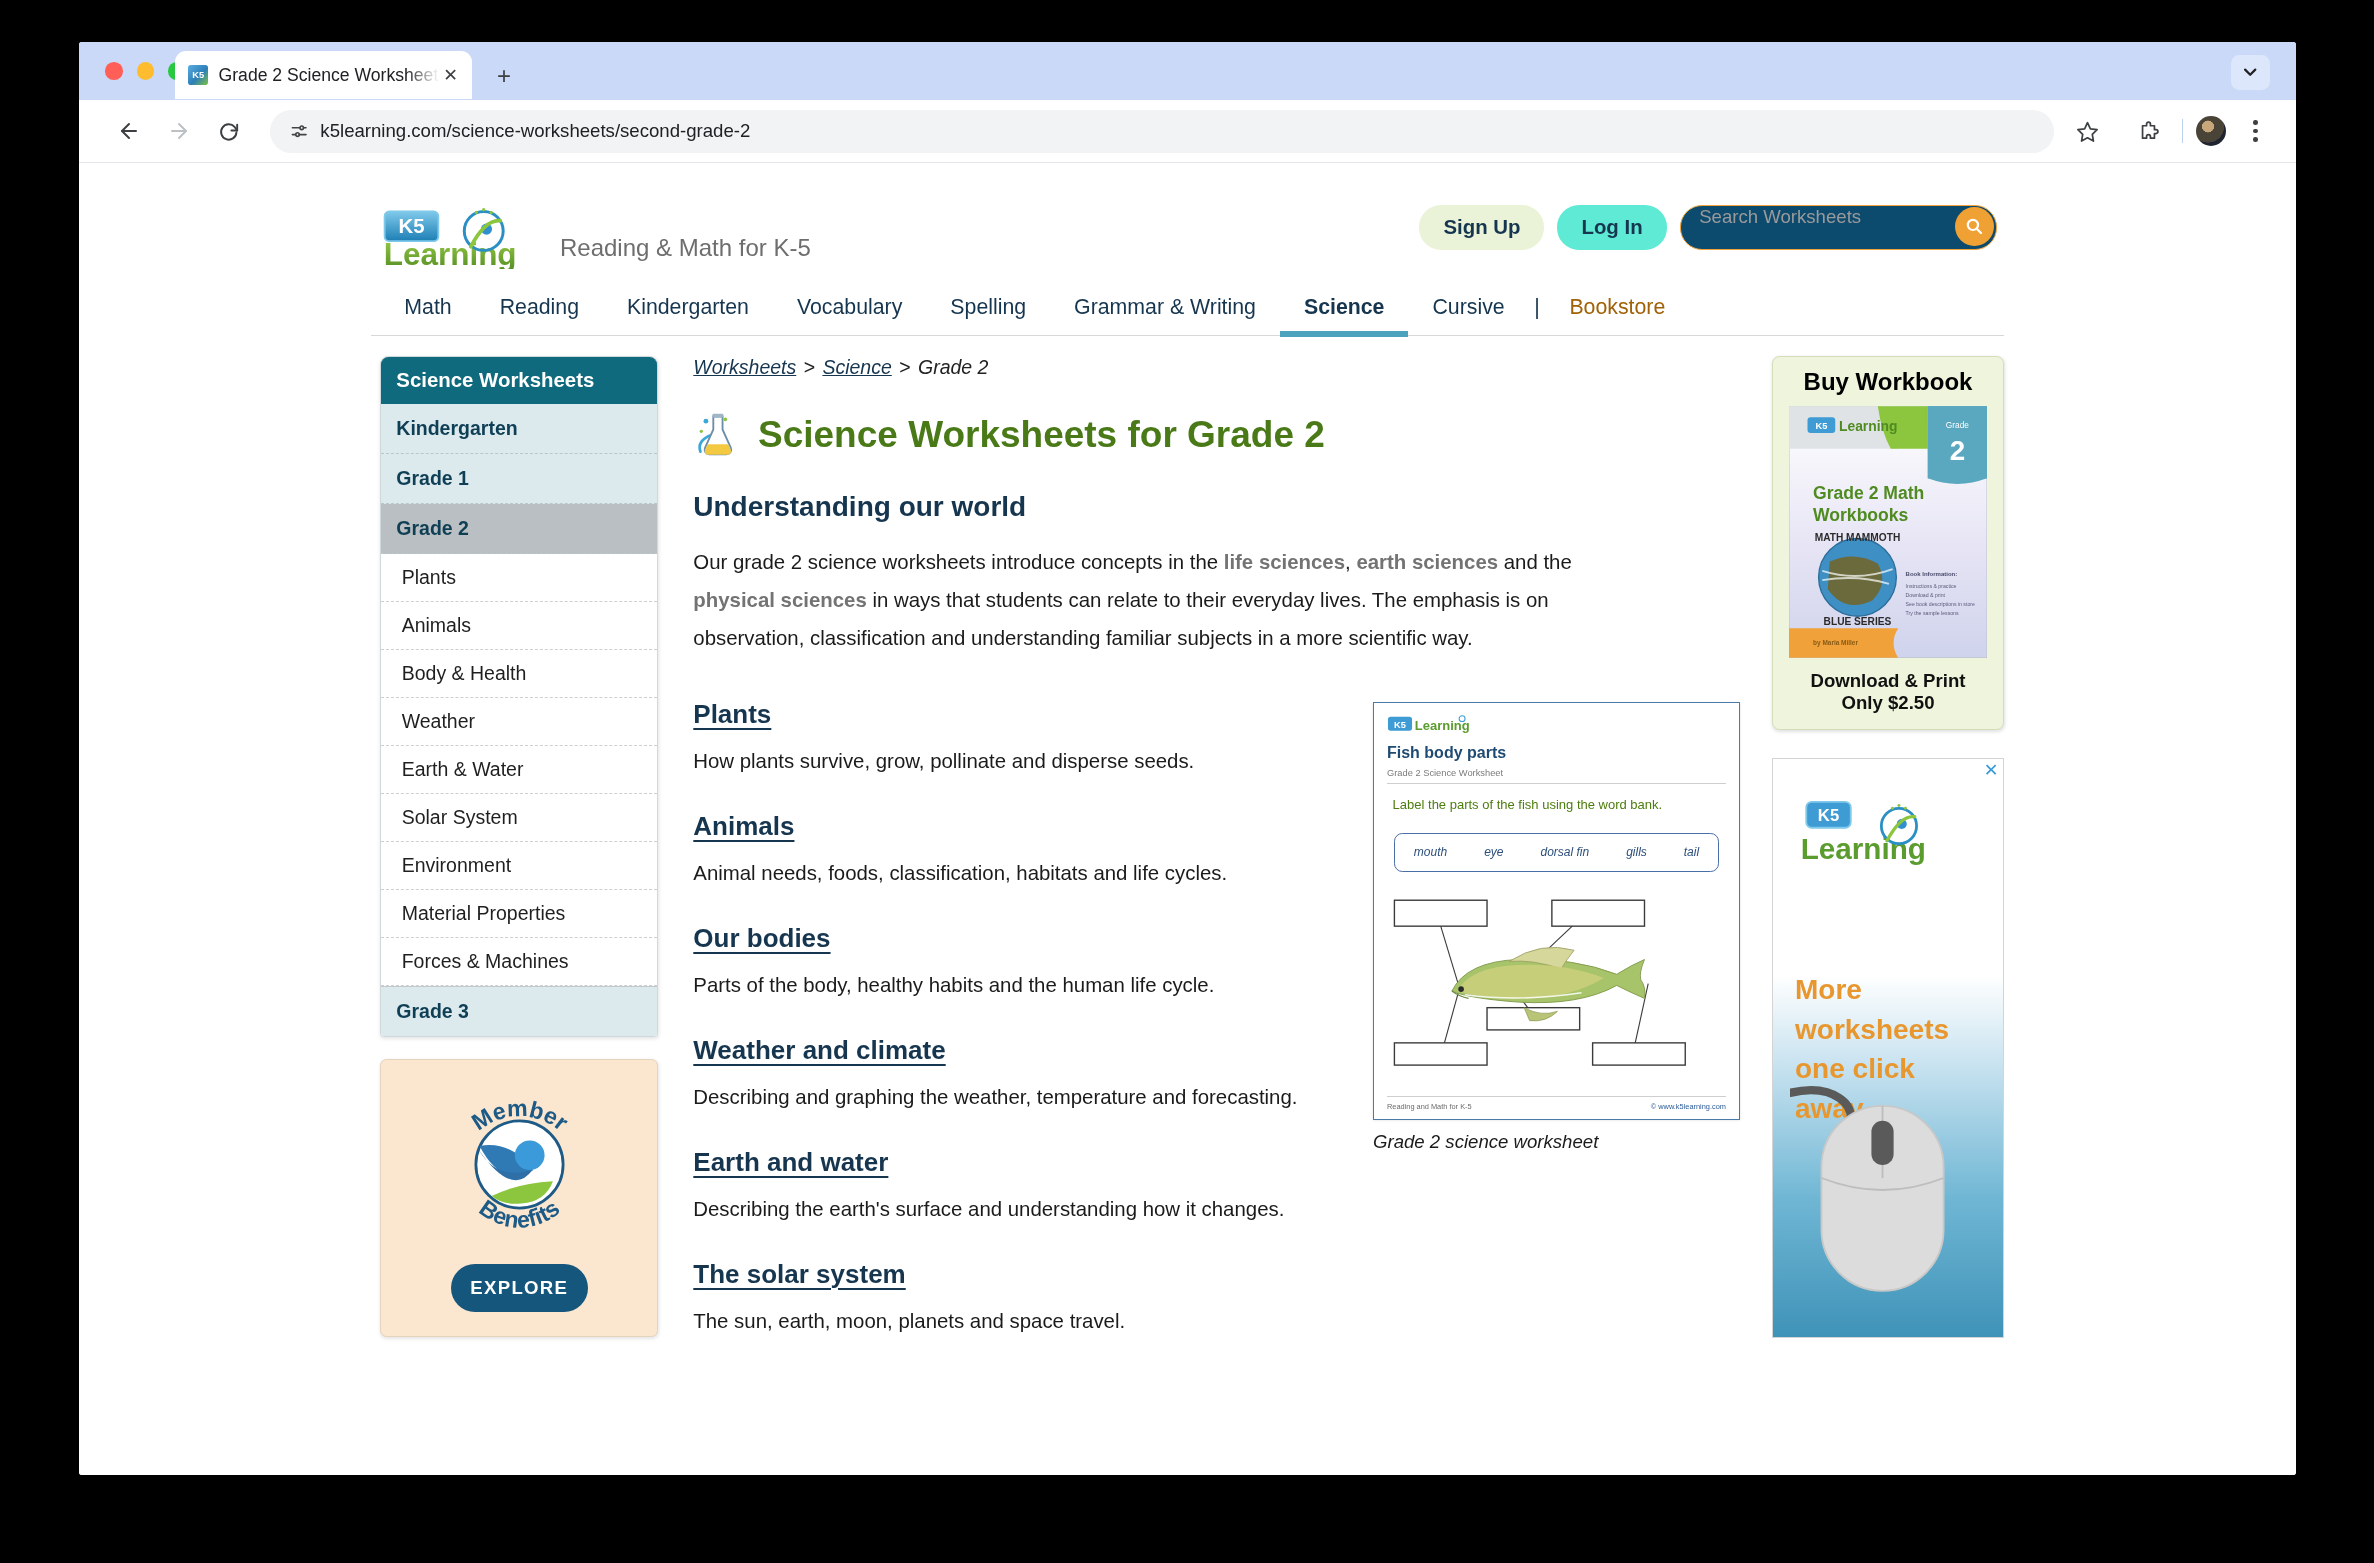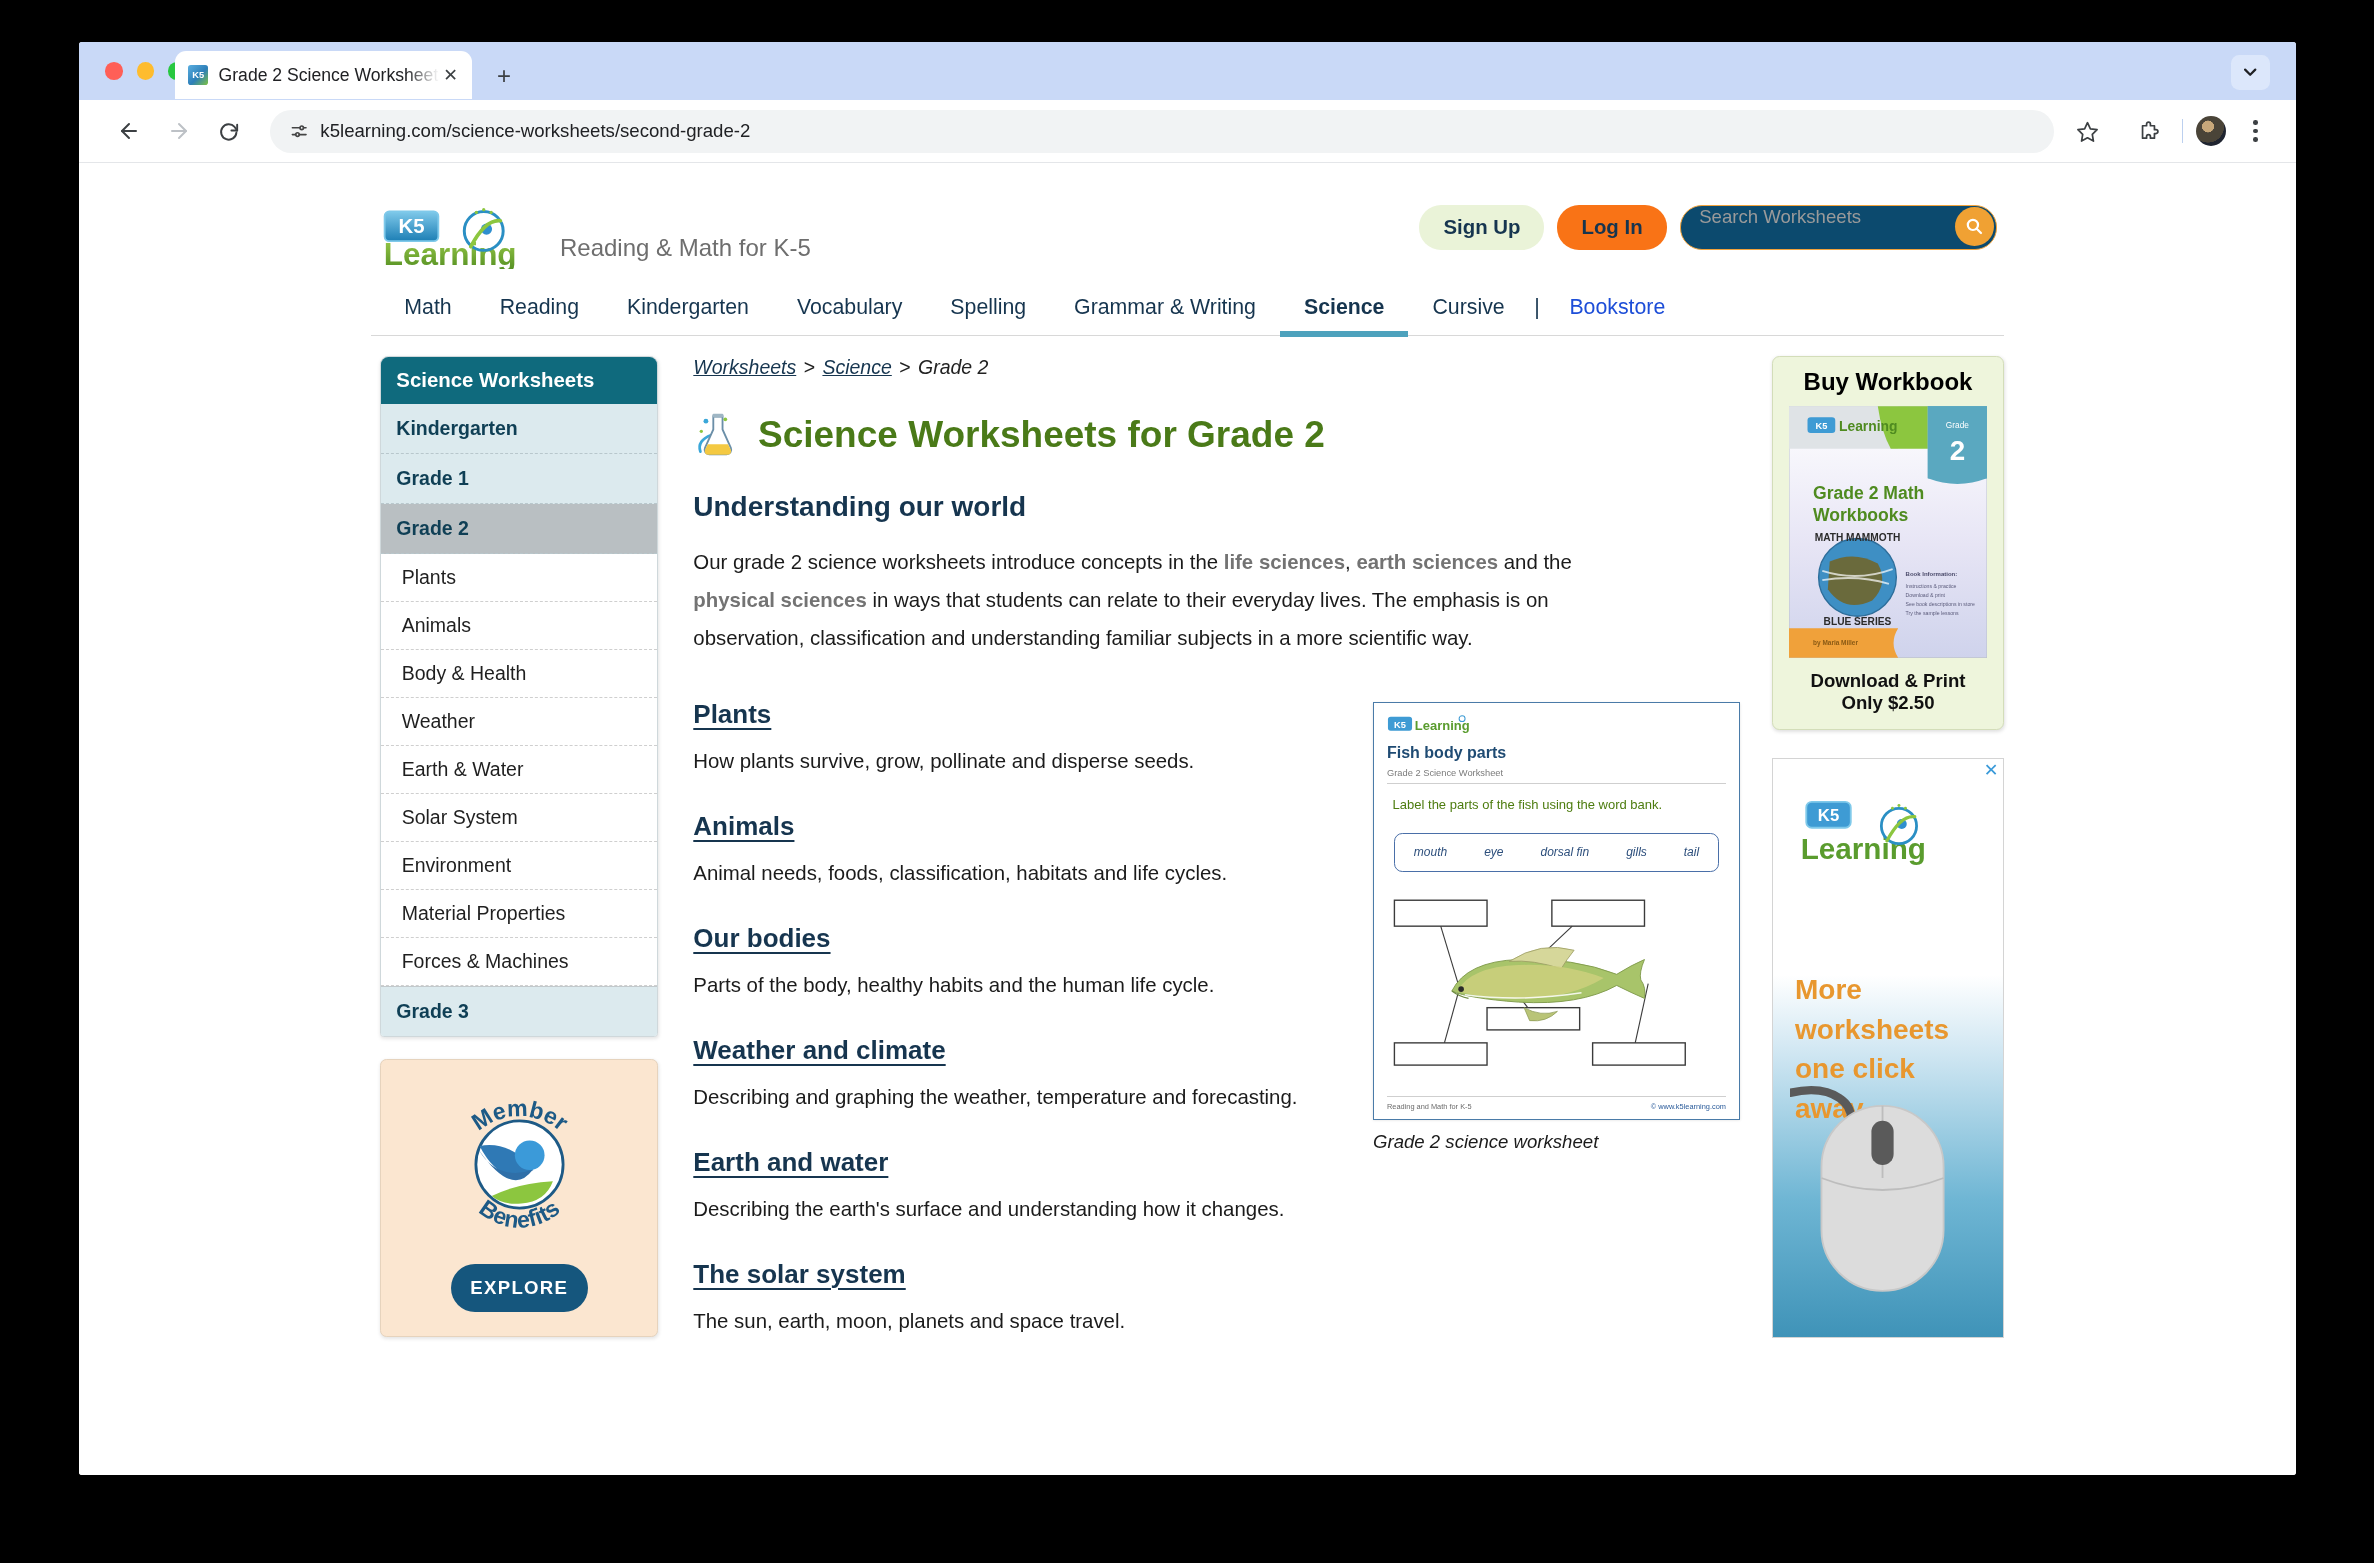--- a/index.html
+++ b/index.html
@@ -183,21 +183,21 @@
   }
   .hdr-btn {
     height: 45px; border-radius: 22px;
     padding: 0 24px;
     display: flex; align-items: center; justify-content: center;
     font-size: 20.4px; font-weight: bold; color: #16354f;
     cursor: pointer; border: none;
     font-family: "Liberation Sans", sans-serif;
   }
   #signup-btn { background: #eaf3d8; }
-  #login-btn { background: #f97316; }
+  #login-btn { background: #5eead4; }
   #search-box {
     width: 317px; height: 45px;
     border: 1.9px solid #f2a33c; border-radius: 22px;
     display: flex; align-items: flex-start;
     padding-left: 18.6px; padding-right: 3.7px;
     background: #0c4a6e;
     position: relative;
   }
   #search-input {
     border: none; outline: none; background: transparent;
@@ -230,21 +230,21 @@
     cursor: pointer;
     position: relative;
     white-space: nowrap;
   }
   .nav-item.active { font-weight: bold; }
   .nav-item.active::after {
     content: ""; position: absolute;
     left: 0; right: 0; bottom: -1.9px; height: 5.6px;
     background: #4da2bd;
   }
-  .nav-item.bookstore { color: #1d4ed8; margin-top: 36px; }
+  .nav-item.bookstore { color: #a16207; margin-top: 36px; }
   .nav-sep { color: #16354f; font-size: 21.3px; padding: 0 5.6px 15px 5.6px; }
 
   
   #content {
     width: 1633px; margin: 0 auto;
     display: flex;
     padding-top: 20.4px;
     gap: 0;
     padding-left: 9.3px;
   }

